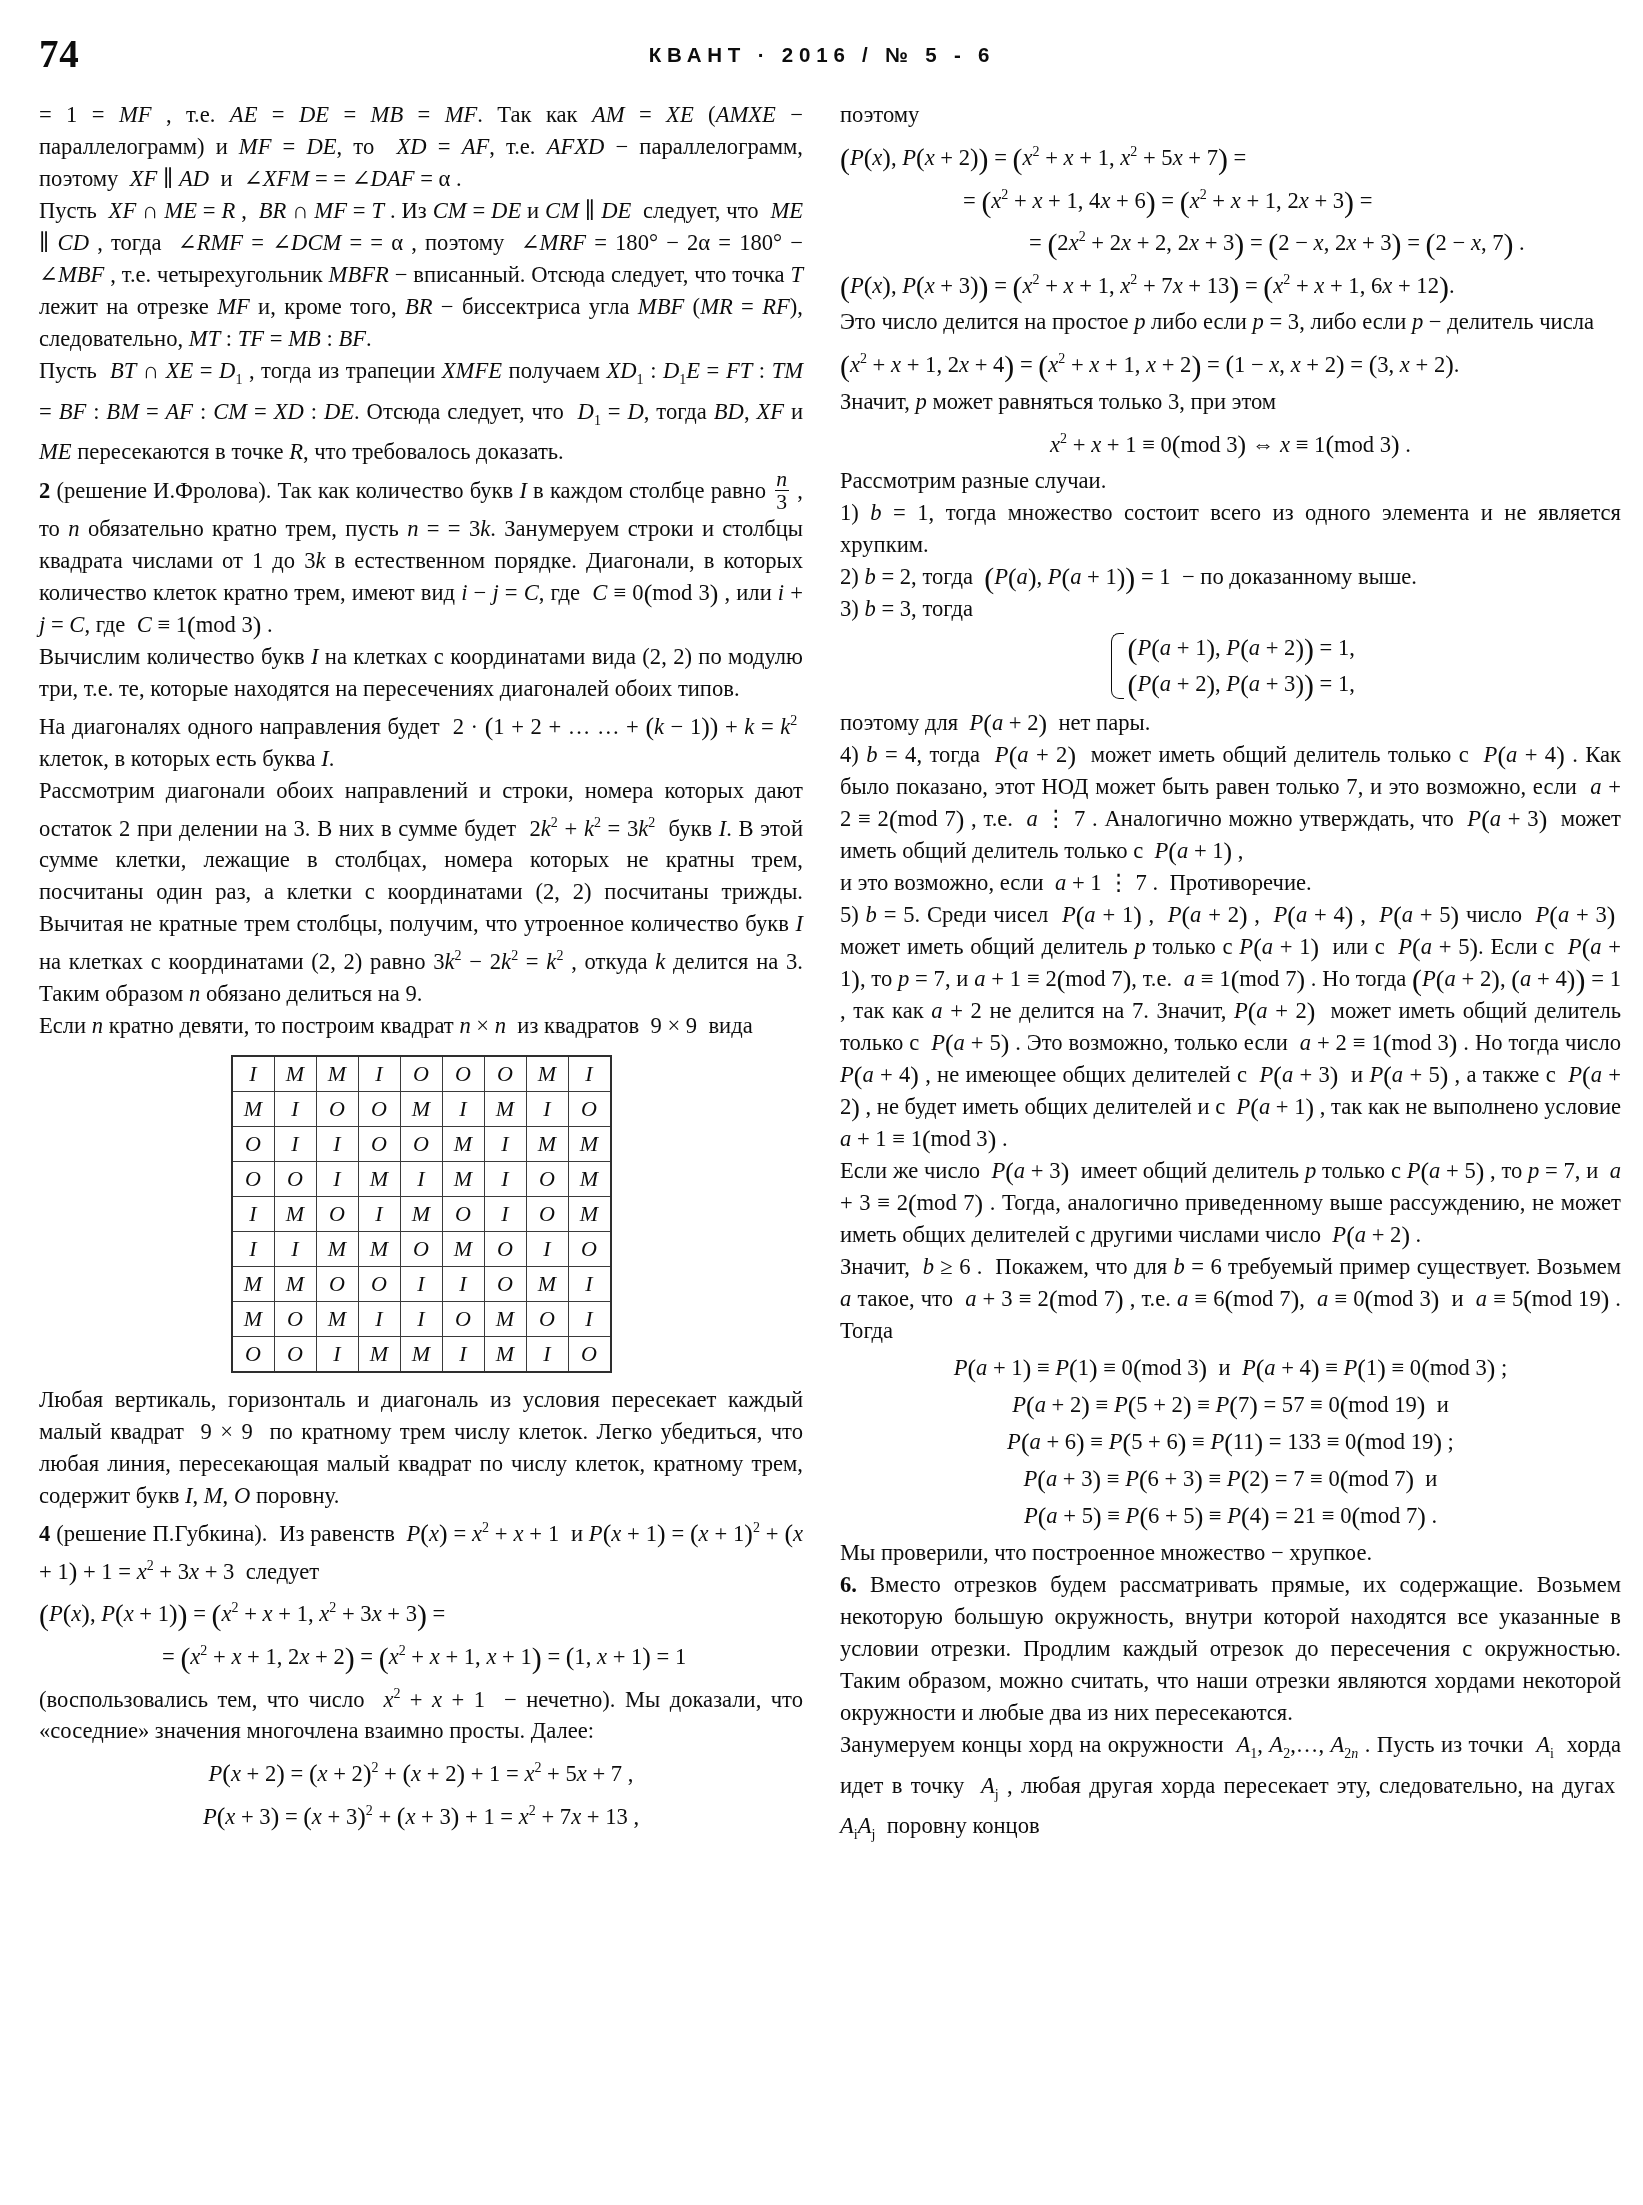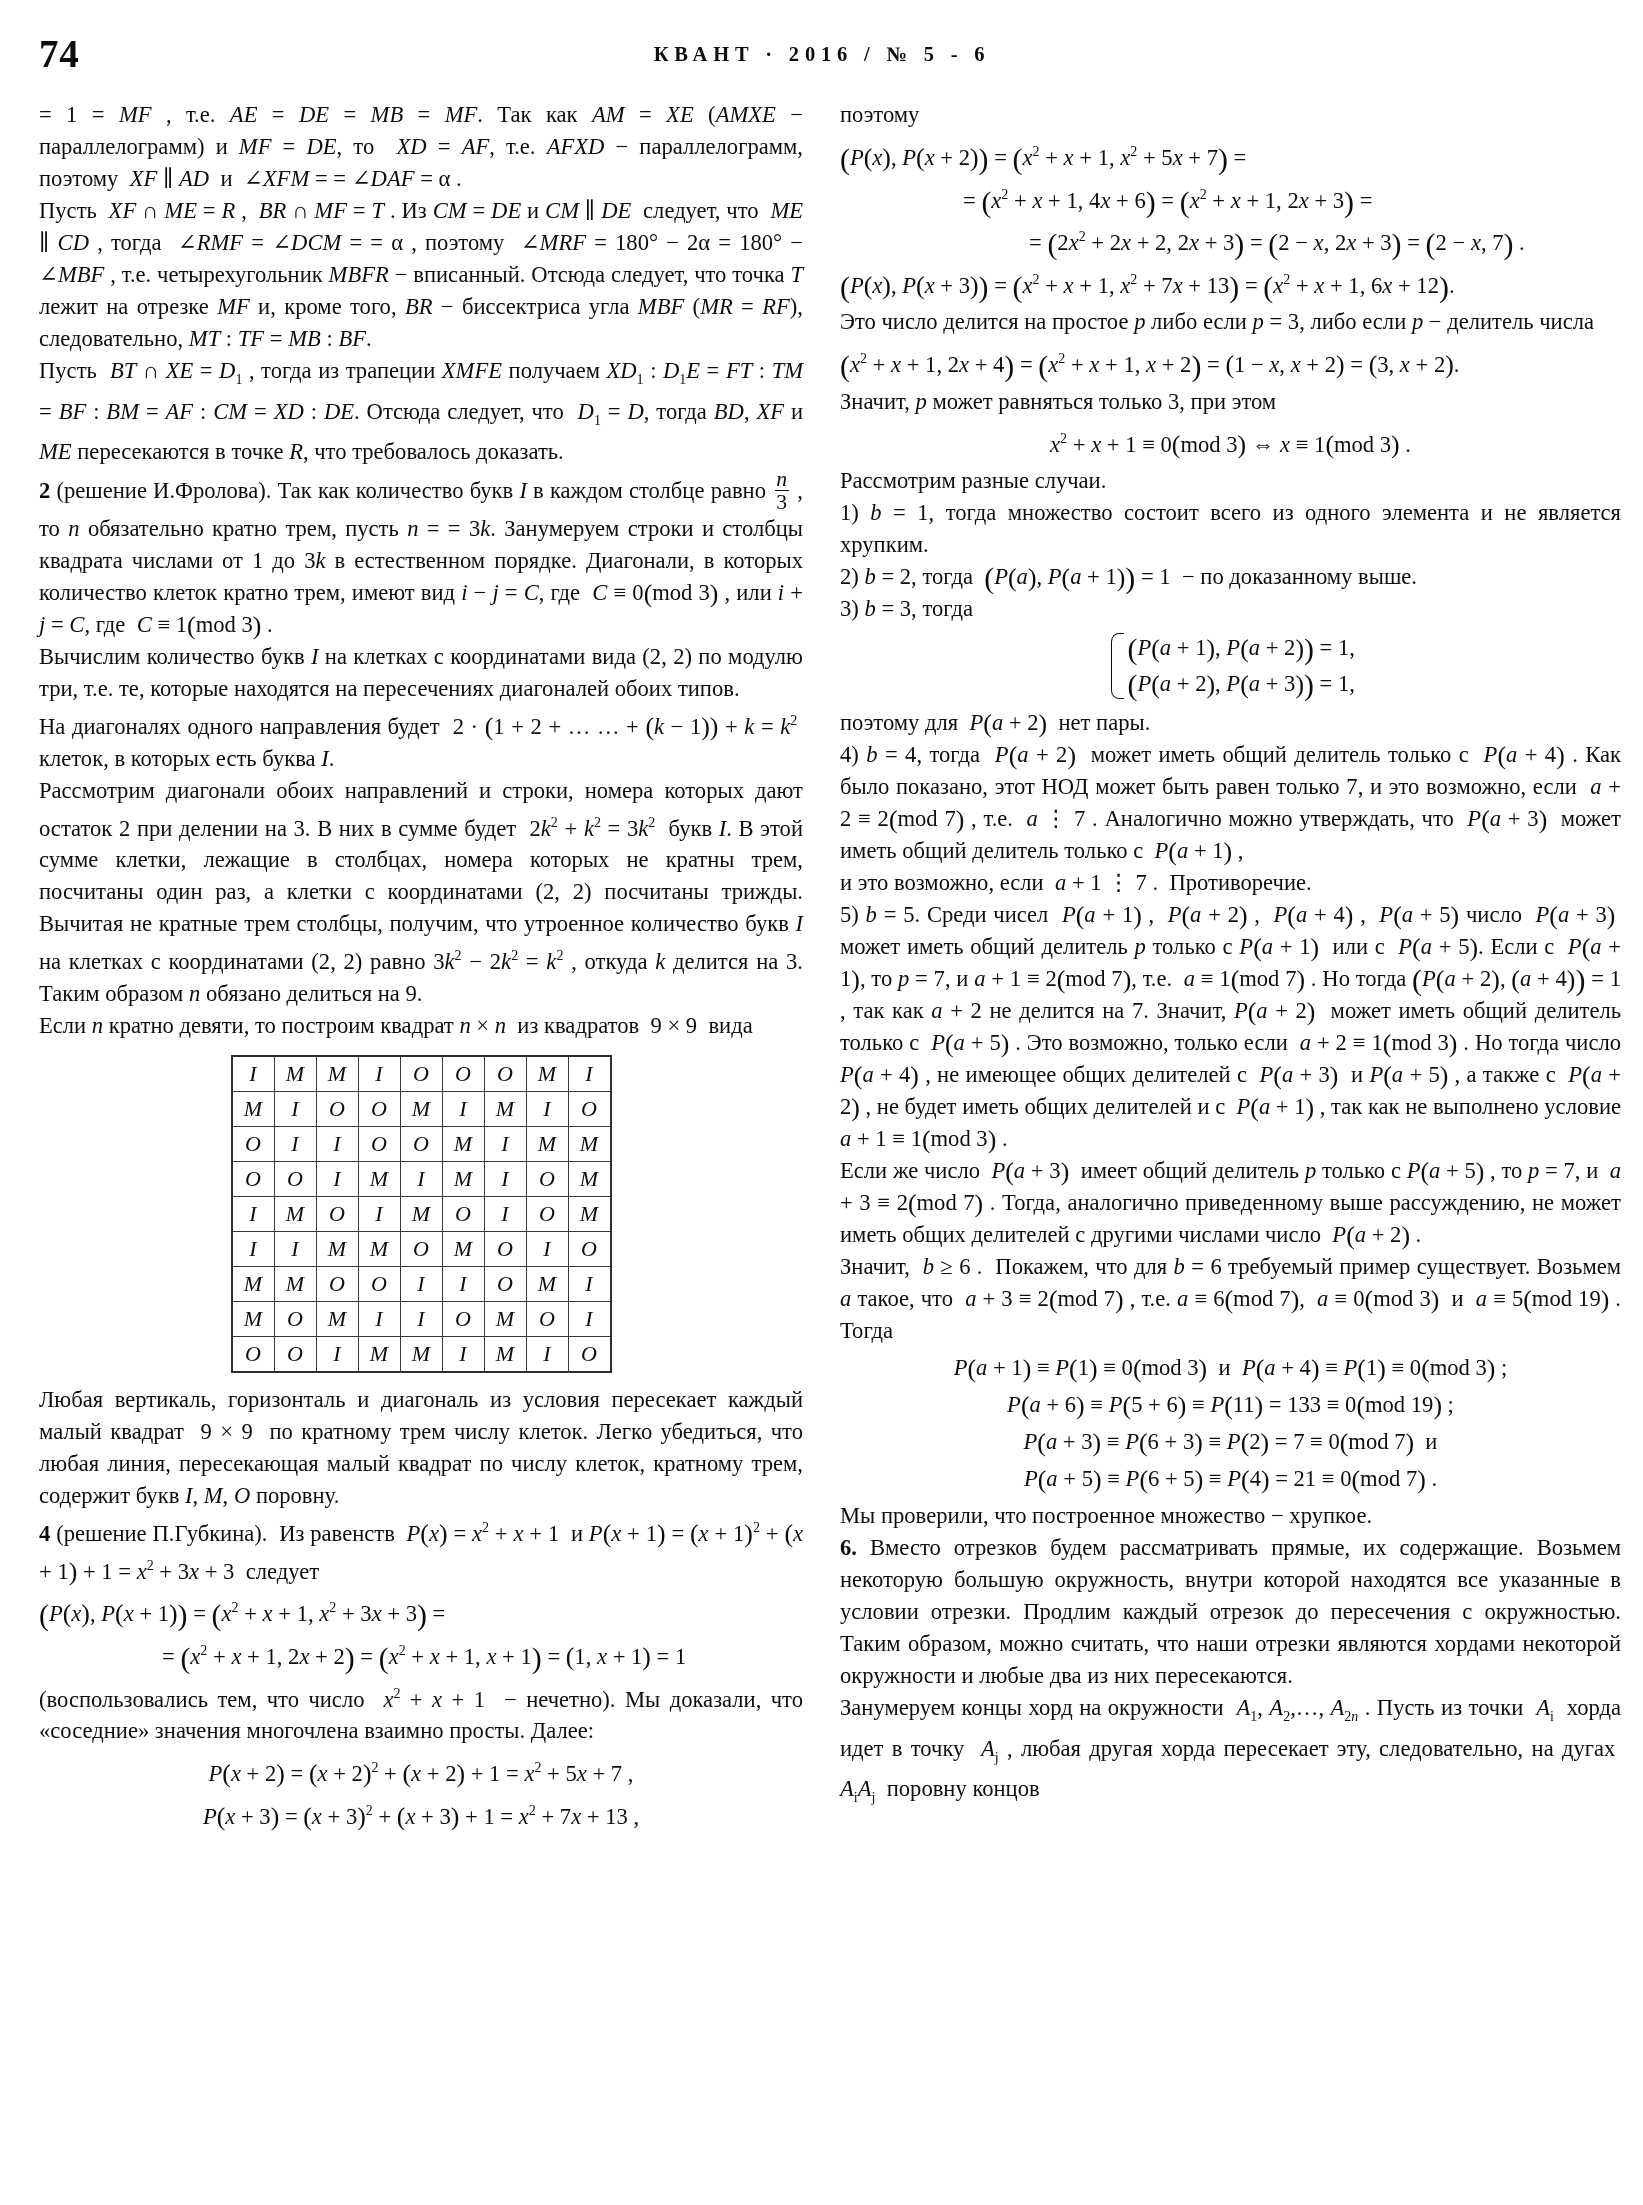--- a/index.html
+++ b/index.html
@@ -19,21 +19,21 @@
   .folio{
     position:absolute;left:39px;top:0;
     font-family:"Liberation Serif","DejaVu Serif",serif;
     font-size:39px;font-weight:700;letter-spacing:0.8px;
   }
   .journal{
     position:absolute;left:0;top:11.5px;width:1644px;
     text-align:center;
     font-size:20.5px;font-weight:700;
     letter-spacing:5.8px;
-    font-family:Liberation Serif, serif;
+    font-family:Liberation Sans, sans-serif;
   }
 
   
   .col{
     position:absolute;top:99px;
     font-size:22.6px;
     line-height:32px;
     text-align:justify;
     text-justify:inter-word;
   }
@@ -409,20 +409,23 @@
 
     <p class="para">
       Значит,&nbsp; <i class="v">b</i> ≥ 6 .&nbsp; Покажем, что для <i class="v">b</i> = 6 требуемый пример существует. Возьмем <i class="v">a</i> такое, что&nbsp; <i class="v">a</i> + 3 ≡ 2<span class="midparen">(</span>mod 7<span class="midparen">)</span> , т.е.
       <i class="v">a</i> ≡ 6<span class="midparen">(</span>mod 7<span class="midparen">)</span>,&nbsp; <i class="v">a</i> ≡ 0<span class="midparen">(</span>mod 3<span class="midparen">)</span>&nbsp; и&nbsp; <i class="v">a</i> ≡ 5<span class="midparen">(</span>mod 19<span class="midparen">)</span> . Тогда
     </p>
 
     <div class="display">
       <i class="v">P</i><span class="midparen">(</span><i class="v">a</i> + 1<span class="midparen">)</span> ≡ <i class="v">P</i><span class="midparen">(</span>1<span class="midparen">)</span> ≡ 0<span class="midparen">(</span>mod 3<span class="midparen">)</span>&nbsp; и&nbsp; <i class="v">P</i><span class="midparen">(</span><i class="v">a</i> + 4<span class="midparen">)</span> ≡ <i class="v">P</i><span class="midparen">(</span>1<span class="midparen">)</span> ≡ 0<span class="midparen">(</span>mod 3<span class="midparen">)</span> ;
     </div>
     <div class="display">
+      <i class="v">P</i><span class="midparen">(</span><i class="v">a</i> + 2<span class="midparen">)</span> ≡ <i class="v">P</i><span class="midparen">(</span>5 + 2<span class="midparen">)</span> ≡ <i class="v">P</i><span class="midparen">(</span>7<span class="midparen">)</span> = 57 ≡ 0<span class="midparen">(</span>mod 19<span class="midparen">)</span>&nbsp; и
+    </div>
+    <div class="display">
       <i class="v">P</i><span class="midparen">(</span><i class="v">a</i> + 6<span class="midparen">)</span> ≡ <i class="v">P</i><span class="midparen">(</span>5 + 6<span class="midparen">)</span> ≡ <i class="v">P</i><span class="midparen">(</span>11<span class="midparen">)</span> = 133 ≡ 0<span class="midparen">(</span>mod 19<span class="midparen">)</span> ;
     </div>
     <div class="display">
       <i class="v">P</i><span class="midparen">(</span><i class="v">a</i> + 3<span class="midparen">)</span> ≡ <i class="v">P</i><span class="midparen">(</span>6 + 3<span class="midparen">)</span> ≡ <i class="v">P</i><span class="midparen">(</span>2<span class="midparen">)</span> = 7 ≡ 0<span class="midparen">(</span>mod 7<span class="midparen">)</span>&nbsp; и
     </div>
     <div class="display">
       <i class="v">P</i><span class="midparen">(</span><i class="v">a</i> + 5<span class="midparen">)</span> ≡ <i class="v">P</i><span class="midparen">(</span>6 + 5<span class="midparen">)</span> ≡ <i class="v">P</i><span class="midparen">(</span>4<span class="midparen">)</span> = 21 ≡ 0<span class="midparen">(</span>mod 7<span class="midparen">)</span> .
     </div>
 
     <p class="para">Мы проверили, что построенное множество − хрупкое.</p>

